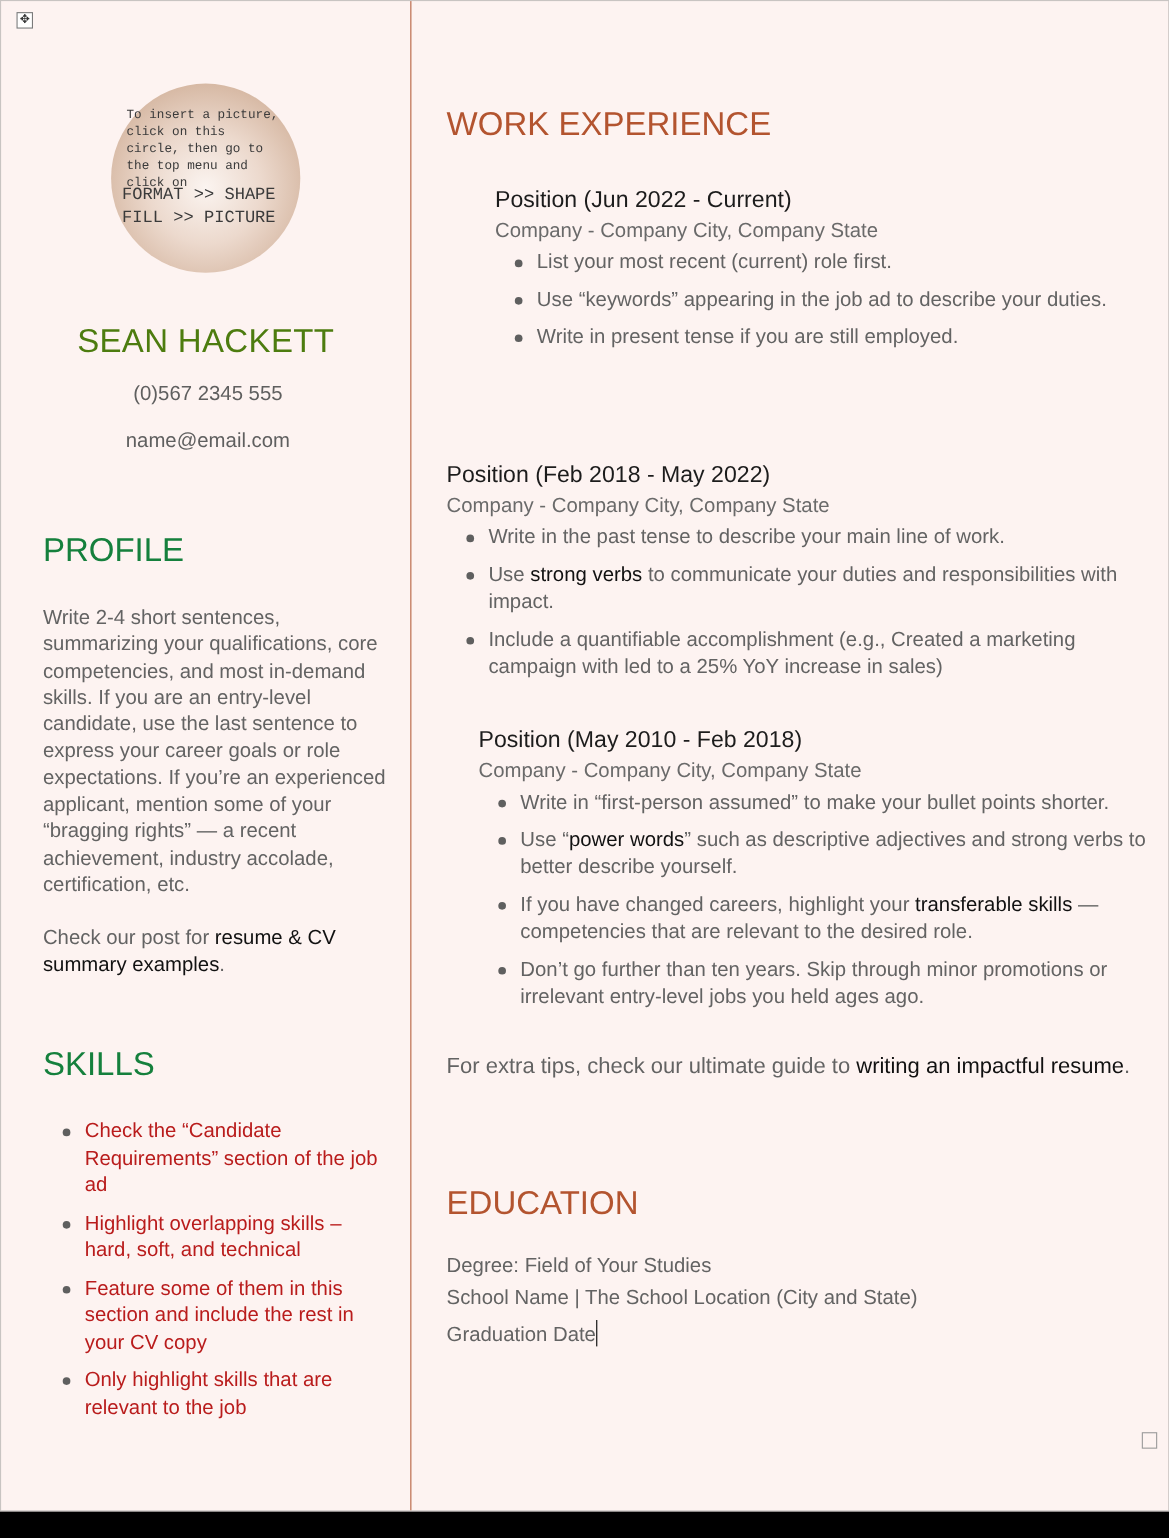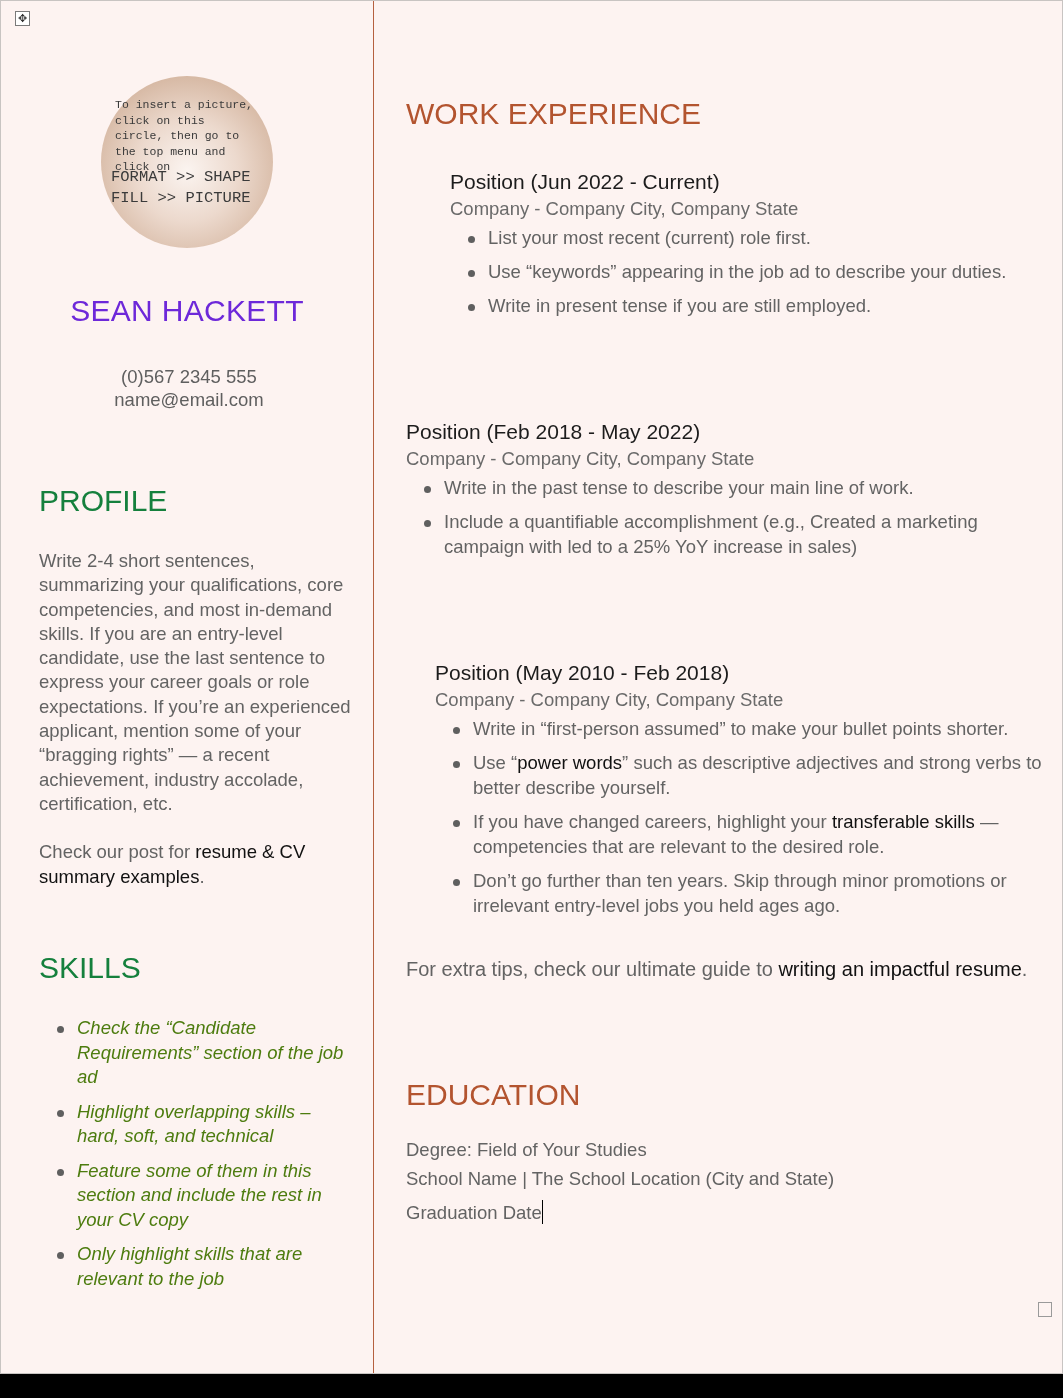--- a/index.html
+++ b/index.html
@@ -25,40 +25,40 @@
   .photo {
     position: absolute; left: 100px; top: 75px; width: 172px; height: 172px;
     border-radius: 50%;
     background: radial-gradient(circle at 50% 55%, #fbf4f0 0%, #ecd9cd 40%, #d6b8a3 75%, #c9a690 100%);
     text-align: left; color: #3a3a3a; font-family: Liberation Mono, monospace;
   }
   .photo .small { position: absolute; left: 14px; right: 14px; top: 21px; font-size: 11.5px; line-height: 15.5px; }
   .photo .big { position: absolute; left: 10px; right: 10px; top: 91px; font-size: 15.5px; line-height: 21px; }
   .name {
     position: absolute; left: 0; width: 372px; top: 293px; text-align: center;
-    font-size: 30px; color: #6d28d9; letter-spacing: 0.3px;
+    font-size: 30px; color: #4d7c0f; letter-spacing: 0.3px;
   }
   .contact { position: absolute; left: 0; width: 376px; text-align: center; font-size: 18.5px; color: #5f5f5f; }
   .h-left { position: absolute; left: 38px; font-size: 30px; color: #15803d; }
   .h-right { position: absolute; left: 405px; font-size: 30px; color: #b3542f; }
   .profile-text {
     position: absolute; left: 38px; top: 548px; width: 320px;
     font-size: 18.5px; line-height: 24.3px; color: #636363;
   }
   .profile-text p { margin: 0; }
   .link { color: #111111; }
   ul.bullets { list-style: none; margin: 0; padding: 0; }
   ul.bullets li { position: relative; padding-left: 38px; }
   ul.bullets li::before {
     content: ""; position: absolute; left: 18px; top: 10px; width: 7px; height: 7px;
     border-radius: 50%; background: #5f5f5f;
   }
   .skills {
     position: absolute; left: 38px; top: 1015px; width: 305px;
-    font-size: 18.5px; line-height: 24.7px; color: #4d7c0f; font-style: italic;
+    font-size: 18.5px; line-height: 24.7px; color: #b91c1c;
   }
   .skills li { margin-bottom: 9.5px; }
   .job { position: absolute; left: 405px; width: 620px; }
   .job .title { font-size: 21px; color: #1c1c1c; line-height: 26px; }
   .job .company { font-size: 18.5px; color: #6a6a6a; line-height: 27px; }
   .job ul.bullets { font-size: 18.5px; line-height: 24.7px; color: #636363; margin-top: 4px; }
   .job ul.bullets li { margin-bottom: 9.5px; }
   .tips { position: absolute; left: 405px; top: 957px; font-size: 20px; color: #636363; }
   .edu { position: absolute; left: 405px; font-size: 18.5px; color: #636363; }
   .cursor { display: inline-block; width: 1.5px; height: 24px; background: #000; vertical-align: -5px; }
@@ -73,21 +73,21 @@
 <div class="page">
   <div class="move-handle">✥</div>
   <div class="divider"></div>
 
   <div class="photo">
     <div class="small">To insert a picture, click on this circle, then go to the top menu and click on</div>
     <div class="big">FORMAT &gt;&gt; SHAPE FILL &gt;&gt; PICTURE</div>
   </div>
 
   <div class="name">SEAN HACKETT</div>
-  <div class="contact" style="top:365px;text-align:center;">(0)567 2345 555</div>
+  <div class="contact" style="top:346px;text-align:center;">(0)567 2345 555</div>
   <div class="contact" style="top:388px;">name@email.com</div>
 
   <div class="h-left" style="top:483px;">PROFILE</div>
   <div class="profile-text">
     <p>Write 2-4 short sentences, summarizing your qualifications, core competencies, and most in-demand skills. If you are an entry-level candidate, use the last sentence to express your career goals or role expectations. If you’re an experienced applicant, mention some of your “bragging rights” — a recent achievement, industry accolade, certification, etc.</p>
     <p style="margin-top:24px;"><span>Check our post for </span><span class="link">resume &amp; CV summary examples</span><span>.</span></p>
   </div>
 
   <div class="h-left" style="top:950px;">SKILLS</div>
   <ul class="bullets skills">
@@ -107,20 +107,21 @@
       <li><span>Use “keywords” appearing in the job ad to describe your duties.</span></li>
       <li><span>Write in present tense if you are still employed.</span></li>
     </ul>
   </div>
 
   <div class="job" style="top:418px;">
     <div class="title">Position (Feb 2018 - May 2022)</div>
     <div class="company">Company - Company City, Company State</div>
     <ul class="bullets">
       <li><span>Write in the past tense to describe your main line of work.</span></li>
+      <li><span>Use </span><span class="link">strong verbs</span><span> to communicate your duties and responsibilities with impact.</span></li>
       <li><span>Include a quantifiable accomplishment (e.g., Created a marketing campaign with led to a 25% YoY increase in sales)</span></li>
     </ul>
   </div>
 
   <div class="job" style="top:659px;margin-left:29px;">
     <div class="title">Position (May 2010 - Feb 2018)</div>
     <div class="company">Company - Company City, Company State</div>
     <ul class="bullets">
       <li><span>Write in “first-person assumed” to make your bullet points shorter.</span></li>
       <li><span>Use “</span><span class="link">power words</span><span>” such as descriptive adjectives and strong verbs to better describe yourself.</span></li>

